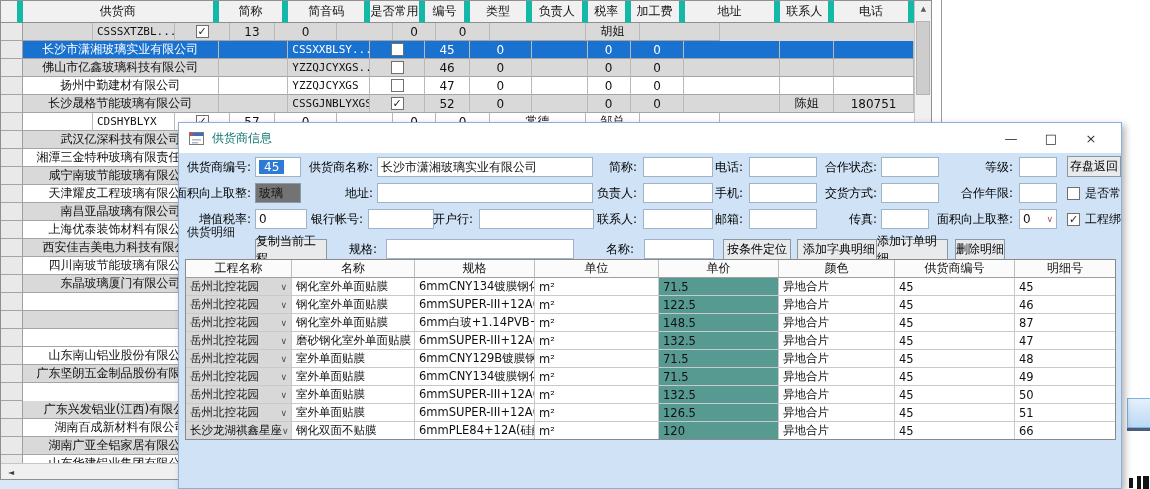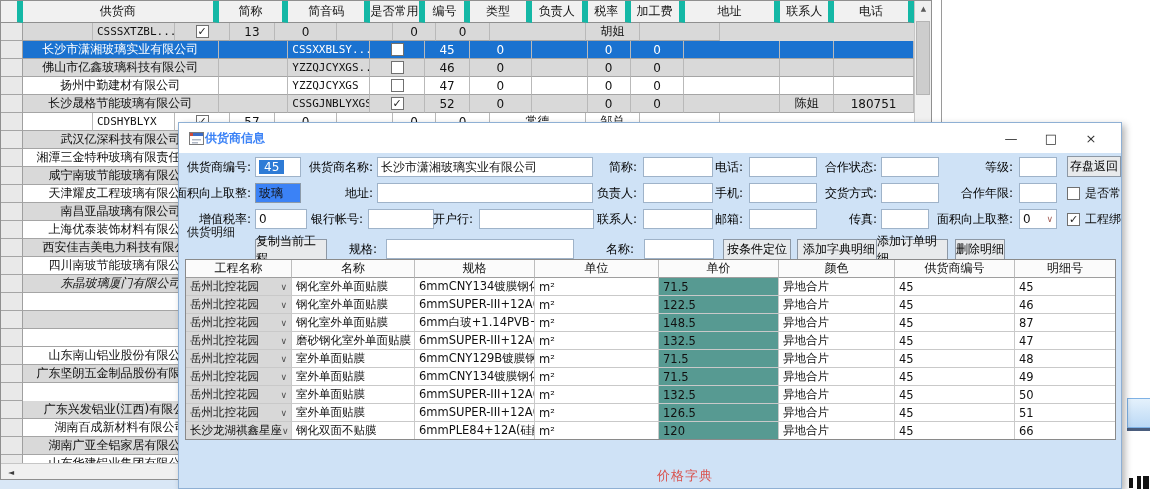--- a/index.html
+++ b/index.html
@@ -38,28 +38,28 @@
   .hscroll .arr { position:absolute; left:2px; top:0; width:16px; height:16px; display:flex; align-items:center; justify-content:center; font-size:8px; color:#3c3c3c; }
 
   #bottom-strip { left:0; top:480px; width:932px; height:9px; background:#d9e7f6; }
   #vline2 { left:941px; top:0; width:1px; height:122px; background:#9a9a9a; }
 
   
   #dlg { left:178px; top:122px; width:944px; height:367px; background:#cfe2f6;
          border:1px solid #8fb0d4; box-shadow:3px 3px 7px rgba(0,0,0,.3); z-index:10; overflow:hidden; }
   #dlg-titlebar { position:absolute; left:0; top:0; right:0; height:30px; background:#fff;
                   display:flex; align-items:center; padding:0 10px; }
-  #dlg-title { font-size:12px; color:#3b82f6;font-weight:bold; }
+  #dlg-title { margin-left:7px; font-size:12px; color:#0f766e; }
   #dlg-controls { margin-left:auto; display:flex; }
   .wbtn { width:40px; height:28px; display:flex; align-items:center; justify-content:center;
           font-size:13px; color:#333; }
   .lbl { position:absolute; white-space:nowrap; font-size:12px; line-height:15px; color:#000; }
   .inp { position:absolute; height:20px; background:#fff; border:1px solid #9fb3c9;
          padding:0 3px; line-height:18px; overflow:hidden; white-space:nowrap; font-size:12px; }
-  .inp.gray { background:#3b82f6; border-color:#8c9aa9; }
+  .inp.gray { background:#737373; border-color:#8c9aa9; }
   .seltext { background:#2e7bd6; color:#fff; padding:0 5px; }
   .combo { display:flex; align-items:center; }
   .combo .carrow { margin-left:auto; font-size:9px; color:#a05a52; }
   .btn { position:absolute; height:21px; background:#e8eaec; border:1px solid #8d98a5;
          display:flex; align-items:center; justify-content:center; font-size:12px; color:#000; }
   .cbgroup { position:absolute; display:flex; align-items:center; gap:5px; height:16px; }
   .cbgroup .lbl2 { white-space:nowrap; font-size:12px; }
   #section-label { position:absolute; left:8px; top:101px; font-size:12px; }
 
   
@@ -233,21 +233,21 @@
         <div class="g-row gray" style="top: 238px; width: 218px;">
           <div class="cell rowhdr" style="width: 22px;"></div>
           <div class="cell " style="width: 196px;">西安佳吉美电力科技有限公司</div>
         </div>
         <div class="g-row " style="top: 256px; width: 218px;">
           <div class="cell rowhdr" style="width: 22px;"></div>
           <div class="cell " style="width: 196px;">四川南玻节能玻璃有限公司</div>
         </div>
         <div class="g-row gray" style="top: 274px; width: 218px;">
           <div class="cell rowhdr" style="width: 22px;"></div>
-          <div class="cell " style="width: 196px; font-style: italic;">东晶玻璃厦门有限公司</div>
+          <div class="cell " style="width: 196px;">东晶玻璃厦门有限公司</div>
         </div>
         <div class="g-row " style="top: 292px; width: 218px;">
           <div class="cell rowhdr" style="width: 22px;"></div>
           <div class="cell " style="width: 196px;"></div>
         </div>
         <div class="g-row gray" style="top: 310px; width: 218px;">
           <div class="cell rowhdr" style="width: 22px;"></div>
           <div class="cell " style="width: 196px;"></div>
         </div>
         <div class="g-row " style="top: 328px; width: 218px;">
@@ -623,21 +623,20 @@
           </div>
           <div class="dt-cell" style="width: 120px;">
             <span>45</span>
           </div>
           <div class="dt-cell" style="width: 101px;">
             <span>66</span>
           </div>
         </div>
       </div>
 
-    <div id="dlg-footer" style="color: rgb(217, 83, 79);">价格字典</div>
   </div>
 
   <div id="right-blue-bar" class="abs"></div>
   <div id="right-dark-line" class="abs"></div>
   <div class="abs corner-glyph" style="left:1129px;top:478px;width:4px;height:10px"></div>
   <div class="abs corner-glyph" id="corner-glyph-b" style="left:1137px;top:476px;width:12px;height:13px"></div>
 
 </div>
 
 </body></html>

